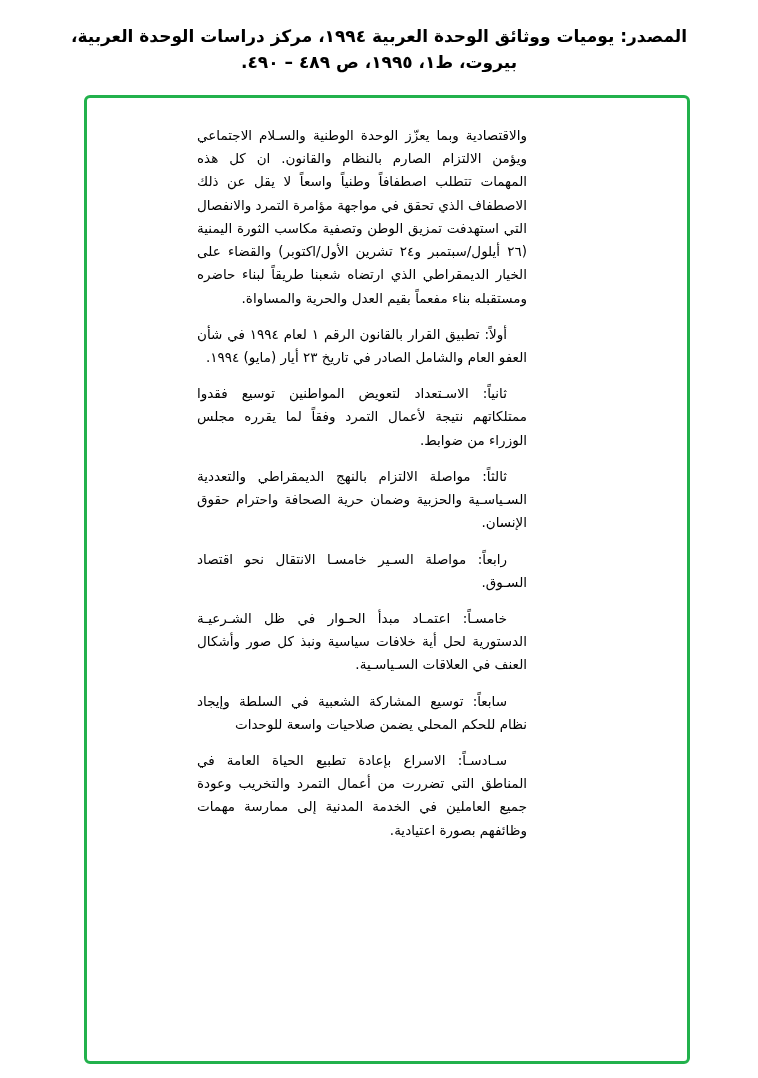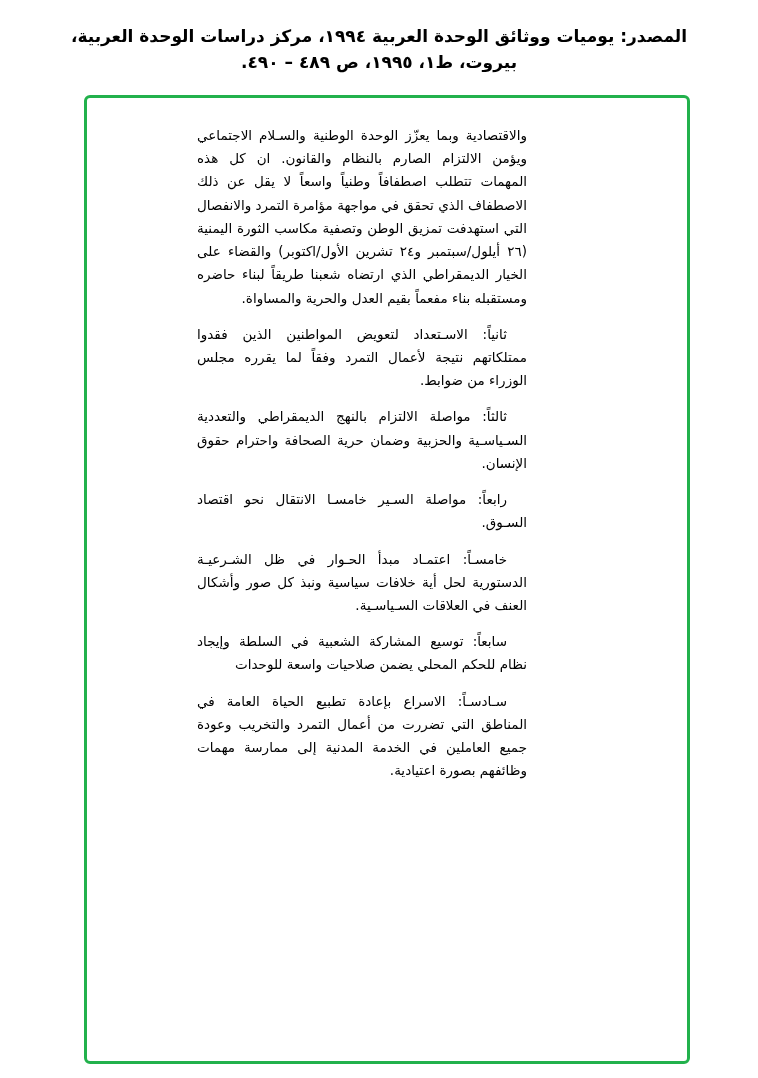--- a/index.html
+++ b/index.html
@@ -79,21 +79,22 @@
 
 <div class="page">
 
   <div class="header-block">
     <div class="header-line header-source">المصدر: يوميات ووثائق الوحدة العربية ١٩٩٤، مركز دراسات الوحدة العربية، بيروت، ط١، ١٩٩٥، ص ٤٨٩ – ٤٩٠.</div>
   </div>
 
   <div class="frame" style="border-color: rgb(34, 177, 76);">
     <div class="body-col">
       <p class="para just-both">والاقتصادية وبما يعزّز الوحدة الوطنية والسـلام الاجتماعي ويؤمن الالتزام الصارم بالنظام والقانون. ان كل هذه المهمات تتطلب اصطفافاً وطنياً واسعاً لا يقل عن ذلك الاصطفاف الذي تحقق في مواجهة مؤامرة التمرد والانفصال التي استهدفت تمزيق الوطن وتصفية مكاسب الثورة اليمنية (٢٦ أيلول/سبتمبر و٢٤ تشرين الأول/اكتوبر) والقضاء على الخيار الديمقراطي الذي ارتضاه شعبنا طريقاً لبناء حاضره ومستقبله بناء مفعماً بقيم العدل والحرية والمساواة.</p>
-      <p class="para indent">ثانياً: الاسـتعداد لتعويض المواطنين الذين فقدوا ممتلكاتهم نتيجة لأعمال التمرد وفقاً لما يقرره مجلس الوزراء من ضوابط.</p>
+      <p class="para indent">أولاً: تطبيق القرار بالقانون الرقم ١ لعام ١٩٩٤ في شأن العفو العام والشامل الصادر في تاريخ ٢٣ أيار (مايو) ١٩٩٤.</p>
+      <p class="para indent">ثانياً: الاسـتعداد لتعويض المواطنين توسيع فقدوا ممتلكاتهم نتيجة لأعمال التمرد وفقاً لما يقرره مجلس الوزراء من ضوابط.</p>
       <p class="para indent">ثالثاً: مواصلة الالتزام بالنهج الديمقراطي والتعددية السـياسـية والحزبية وضمان حرية الصحافة واحترام حقوق الإنسان.</p>
       <p class="para indent">رابعاً: مواصلة السـير خامسـا الانتقال نحو اقتصاد السـوق.</p>
       <p class="para indent">خامسـاً: اعتمـاد مبدأ الحـوار في ظل الشـرعيـة الدستورية لحل أية خلافات سياسية ونبذ كل صور وأشكال العنف في العلاقات السـياسـية.</p>
       <p class="para indent">سابعاً: توسيع المشاركة الشعبية في السلطة وإيجاد نظام للحكم المحلي يضمن صلاحيات واسعة للوحدات</p>
       <p class="para indent">سـادسـاً: الاسراع بإعادة تطبيع الحياة العامة في المناطق التي تضررت من أعمال التمرد والتخريب وعودة جميع العاملين في الخدمة المدنية إلى ممارسة مهمات وظائفهم بصورة اعتيادية.</p>
     </div>
   </div>
 
 </div>
 

